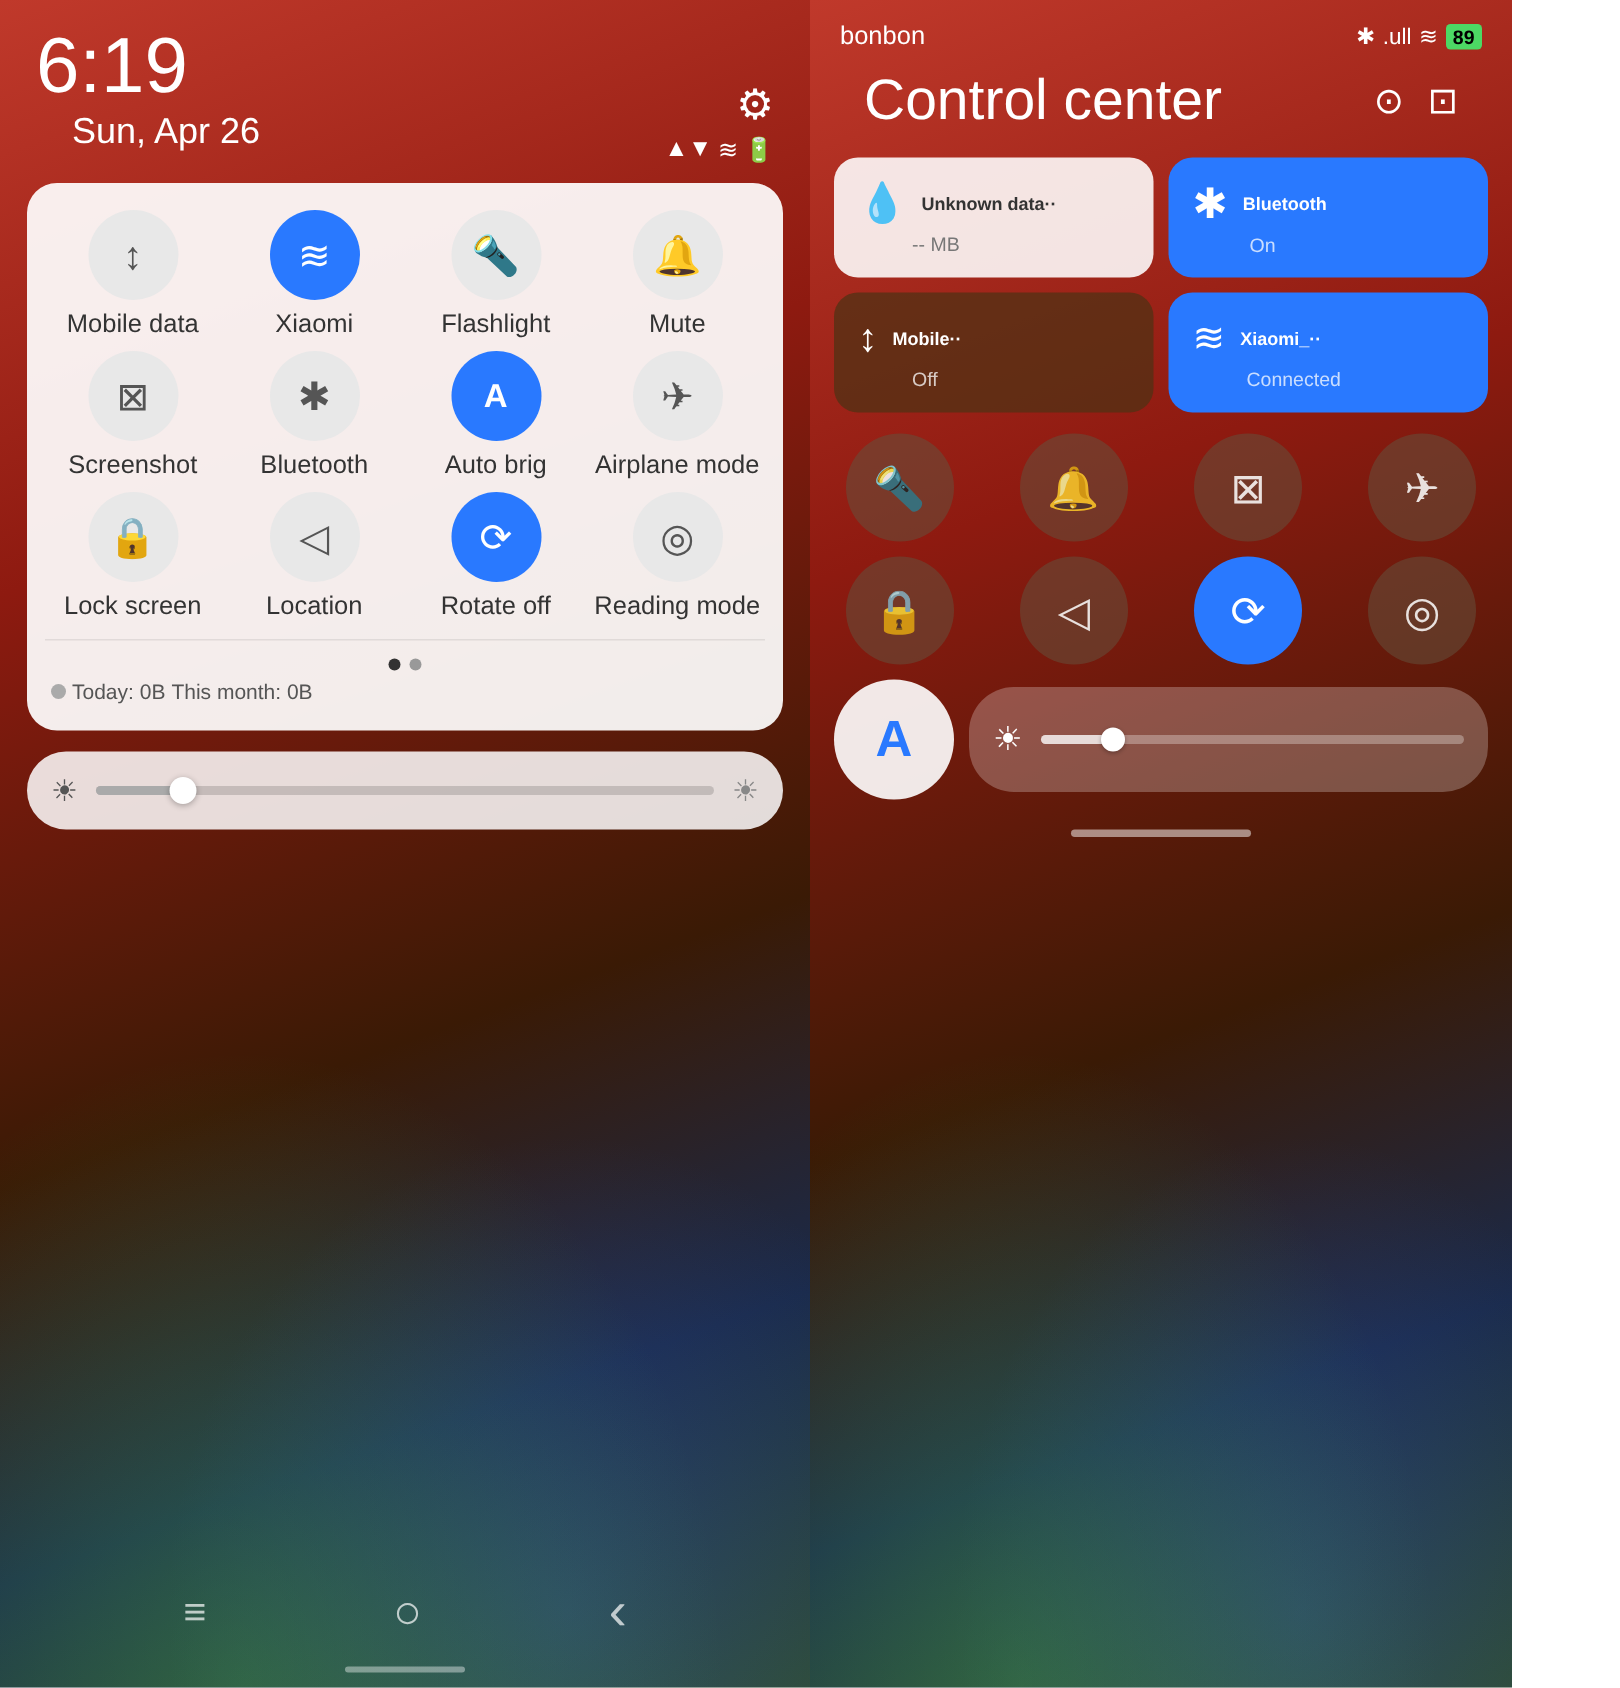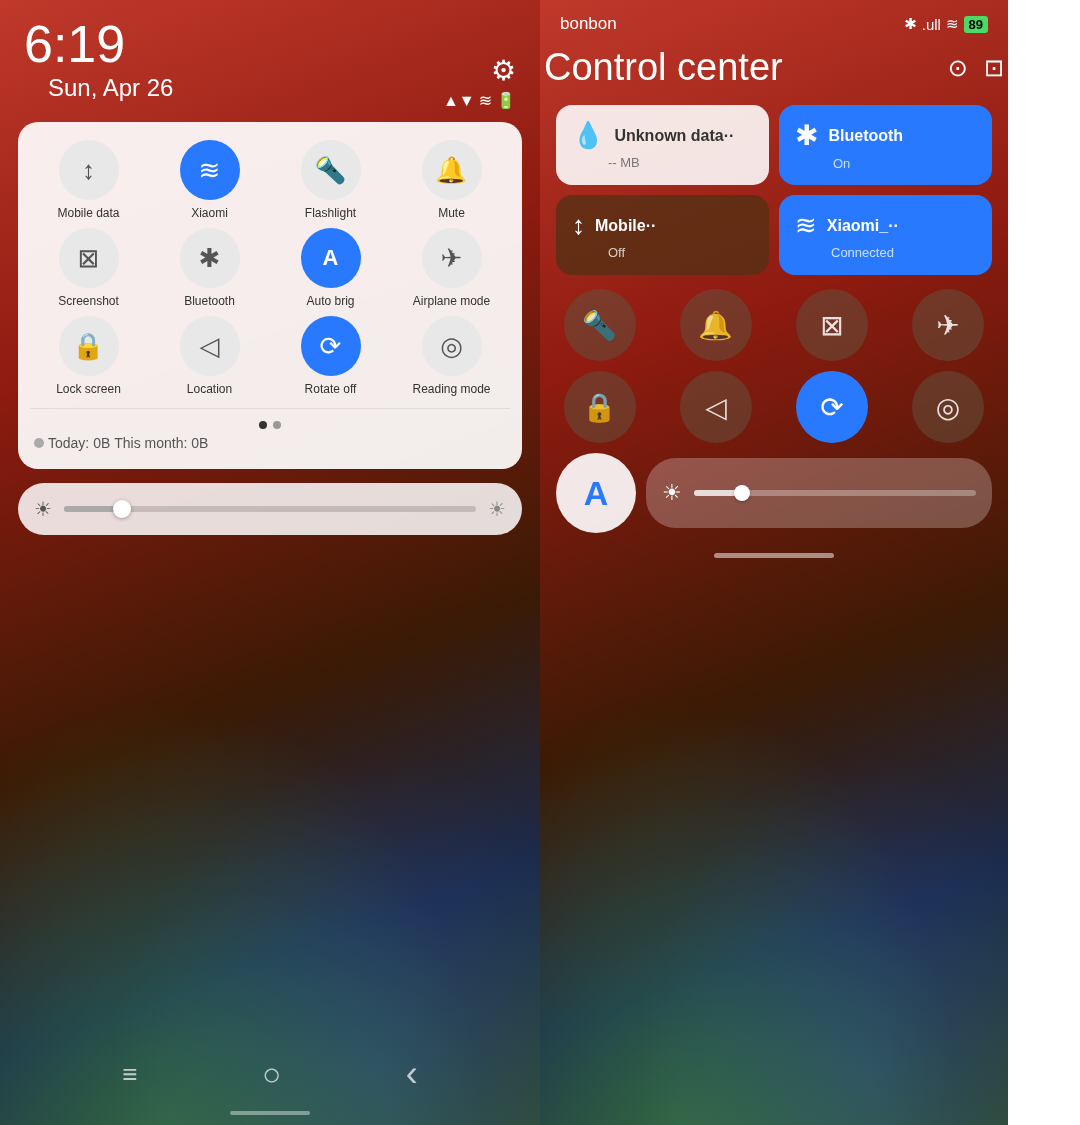--- a/index.html
+++ b/index.html
@@ -92,21 +92,21 @@
       align-items: center;
       justify-content: center;
       font-size: 26px;
       color: #555;
     }
     .qs-icon-circle.active {
       background: #2979ff;
       color: white;
     }
     .qs-label {
-      font-size: 12px;
+      font-size: 17px;
       color: #333;
       text-align: center;
       white-space: nowrap;
     }
     .qs-divider {
       height: 1px;
       background: rgba(0,0,0,0.08);
       margin: 12px 0;
     }
     .qs-dots {
@@ -249,21 +249,21 @@
       padding: 1px 5px;
       font-size: 13px;
       font-weight: 600;
     }
 
     
     .cc-header {
       display: flex;
       justify-content: space-between;
       align-items: center;
-      padding: 6px 4px 16px;
+      padding: 6px 36px 16px;
     }
     .cc-title {
       color: white;
       font-size: 38px;
       font-weight: 400;
     }
     .cc-header-icons {
       display: flex;
       gap: 16px;
       align-items: center;
@@ -309,21 +309,21 @@
       display: flex;
       align-items: center;
       gap: 10px;
     }
     .cc-tile-icon {
       font-size: 26px;
     }
     .cc-tile-icon.light-color { color: #4a9eff; }
     .cc-tile-icon.white { color: white; }
     .cc-tile-title {
-      font-size: 16px;
+      font-size: 12px;
       font-weight: 600;
     }
     .cc-tile-title.dark { color: #333; }
     .cc-tile-title.white { color: white; }
     .cc-tile-subtitle {
       font-size: 13px;
       margin-left: 36px;
     }
     .cc-tile-subtitle.dark { color: #777; }
     .cc-tile-subtitle.white { color: rgba(255,255,255,0.75); }

